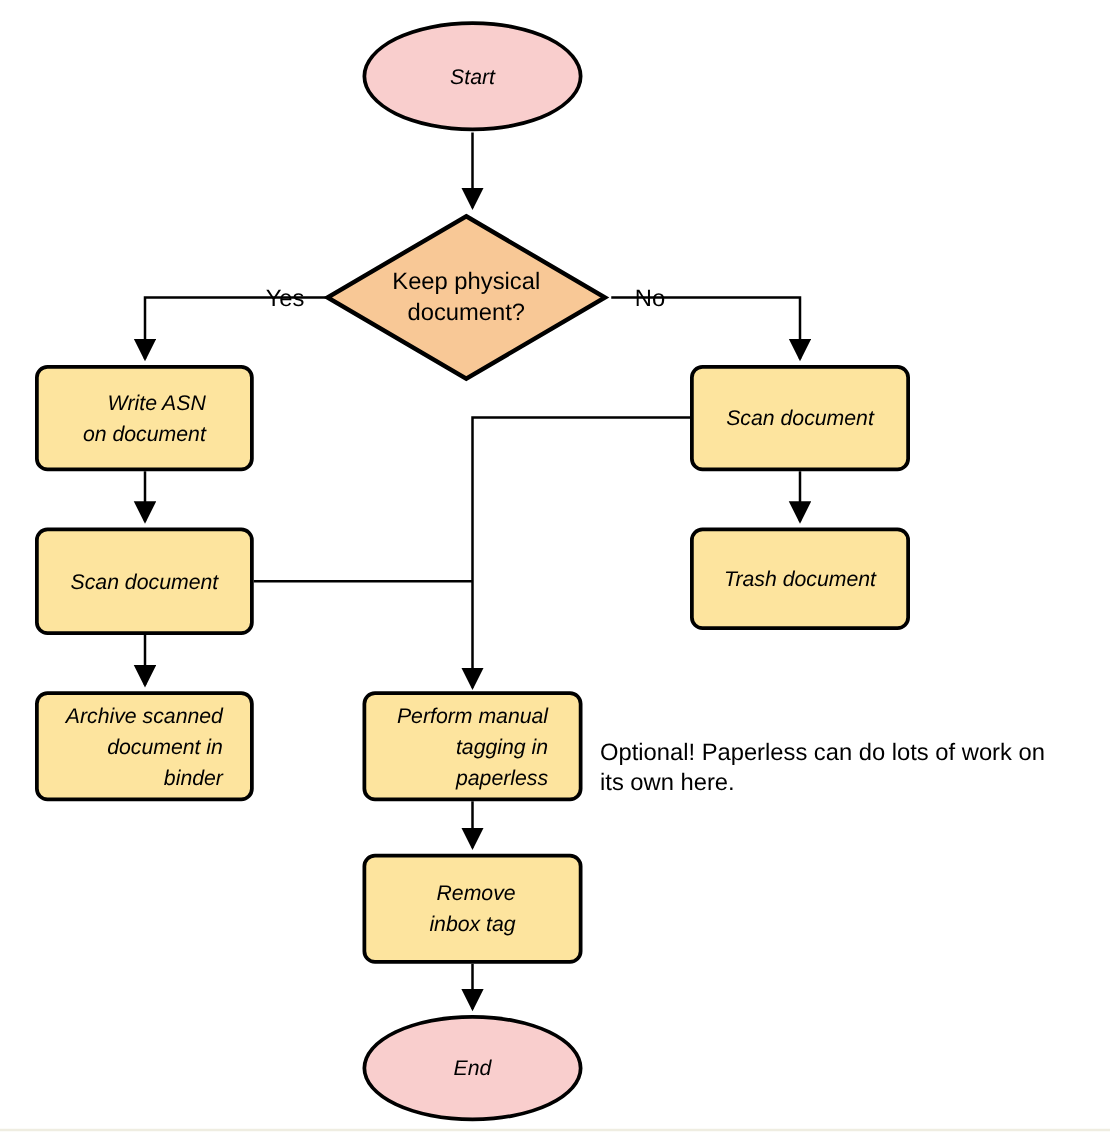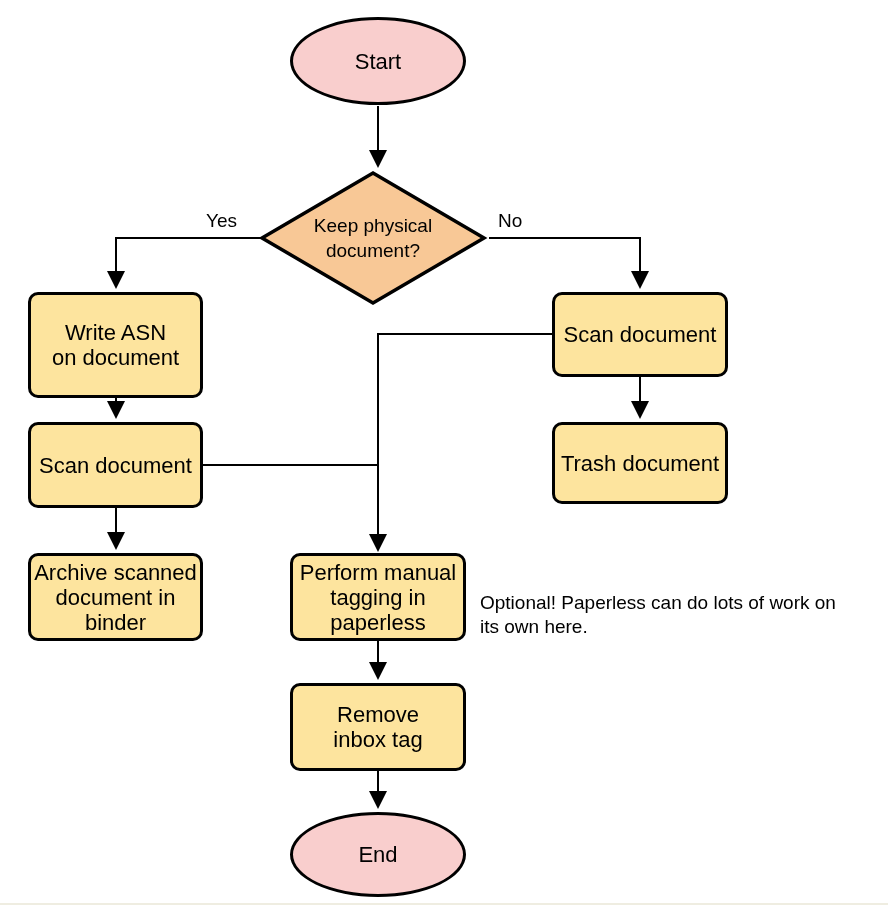--- a/index.html
+++ b/index.html
@@ -20,24 +20,25 @@
   }
   .edge { stroke: var(--stroke, #000); stroke-width: 2; fill: none; }
   .arrowhead { fill: var(--stroke, #000); }
 
   .node {
     position: absolute;
     box-sizing: border-box;
     display: flex;
     align-items: center;
     justify-content: center;
-    text-align: center;
+    text-align: right;
     border: 3px solid var(--stroke, #000);
-    font-size: 22px;
+    font-size: 17px;
     line-height: 25px;
+    font-style: italic;
   }
   .process {
     background: var(--process-fill, #fde49e);
     border-radius: 10px;
   }
   .terminal {
     background: var(--terminal-fill, #f9cecd);
     border-radius: 50%;
     border-width: 3.5px;
   }
@@ -47,21 +48,22 @@
   .decision-label {
     position: absolute; left: 0; top: 0; right: 0; bottom: 0;
     display: flex; align-items: center; justify-content: center;
     text-align: center; font-size: 19px; line-height: 25px;
   }
   .label { white-space: pre-line; }
   .edge-label {
     position: absolute;
     font-size: 19px;
     line-height: 24px;
-    text-align: left;
+    text-align: center;
+    margin-top: 19px;
   }
   .annotation {
     position: absolute;
     font-size: 19px;
     line-height: 24px;
     white-space: pre-line;
   }
   .page-edge {
     position: absolute;
     left: 0; right: 0; top: 903px; height: 2px;
@@ -101,21 +103,21 @@
     </svg>
     <div class="decision-label">
       <div class="label">Keep physical
 document?</div>
     </div>
   </div>
 
   <div class="edge-label" style="left:206px; top:209px; width:44px;">Yes</div>
   <div class="edge-label" style="left:498px; top:209px; width:44px;">No</div>
 
-  <div class="node process" style="left:28px; top:292px; width:175px; height:106px;">
+  <div class="node process" style="left:28px; top:292px; width:175px; height:85px;">
     <div class="label">Write ASN
 on document</div>
   </div>
 
   <div class="node process" style="left:28px; top:422px; width:175px; height:86px;">
     <div class="label">Scan document</div>
   </div>
 
   <div class="node process" style="left:28px; top:553px; width:175px; height:88px;">
     <div class="label">Archive scanned

